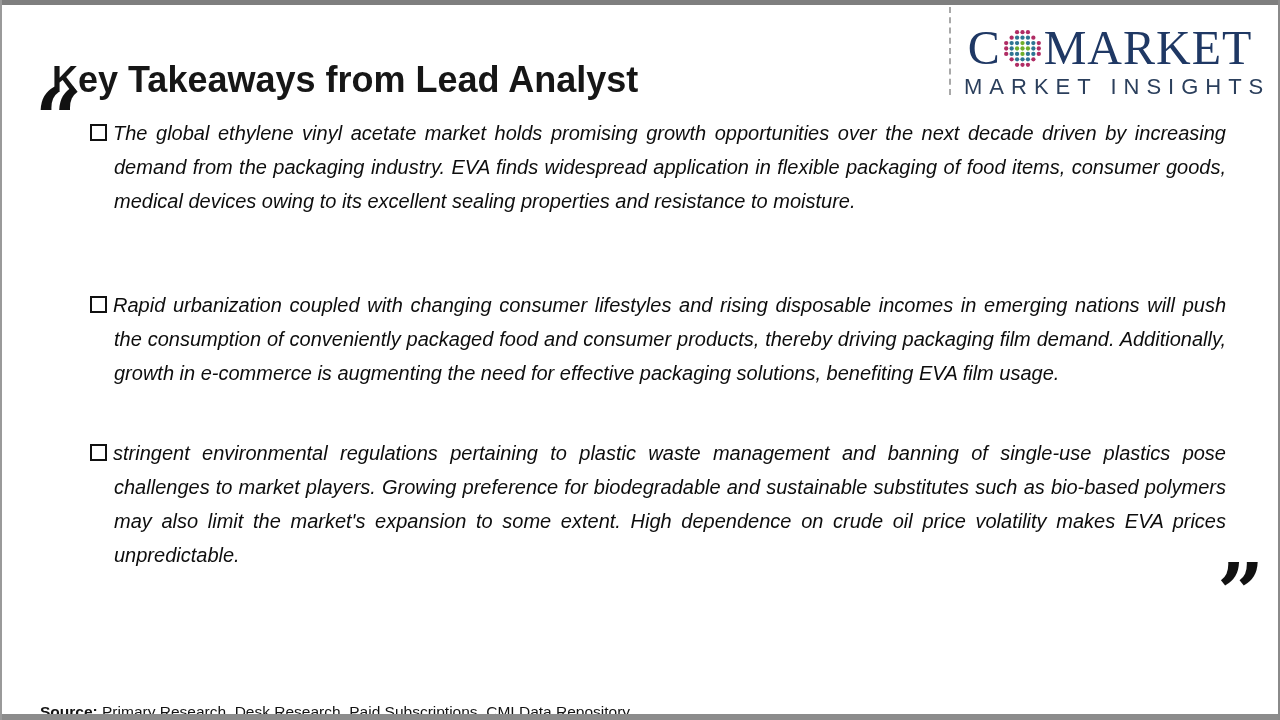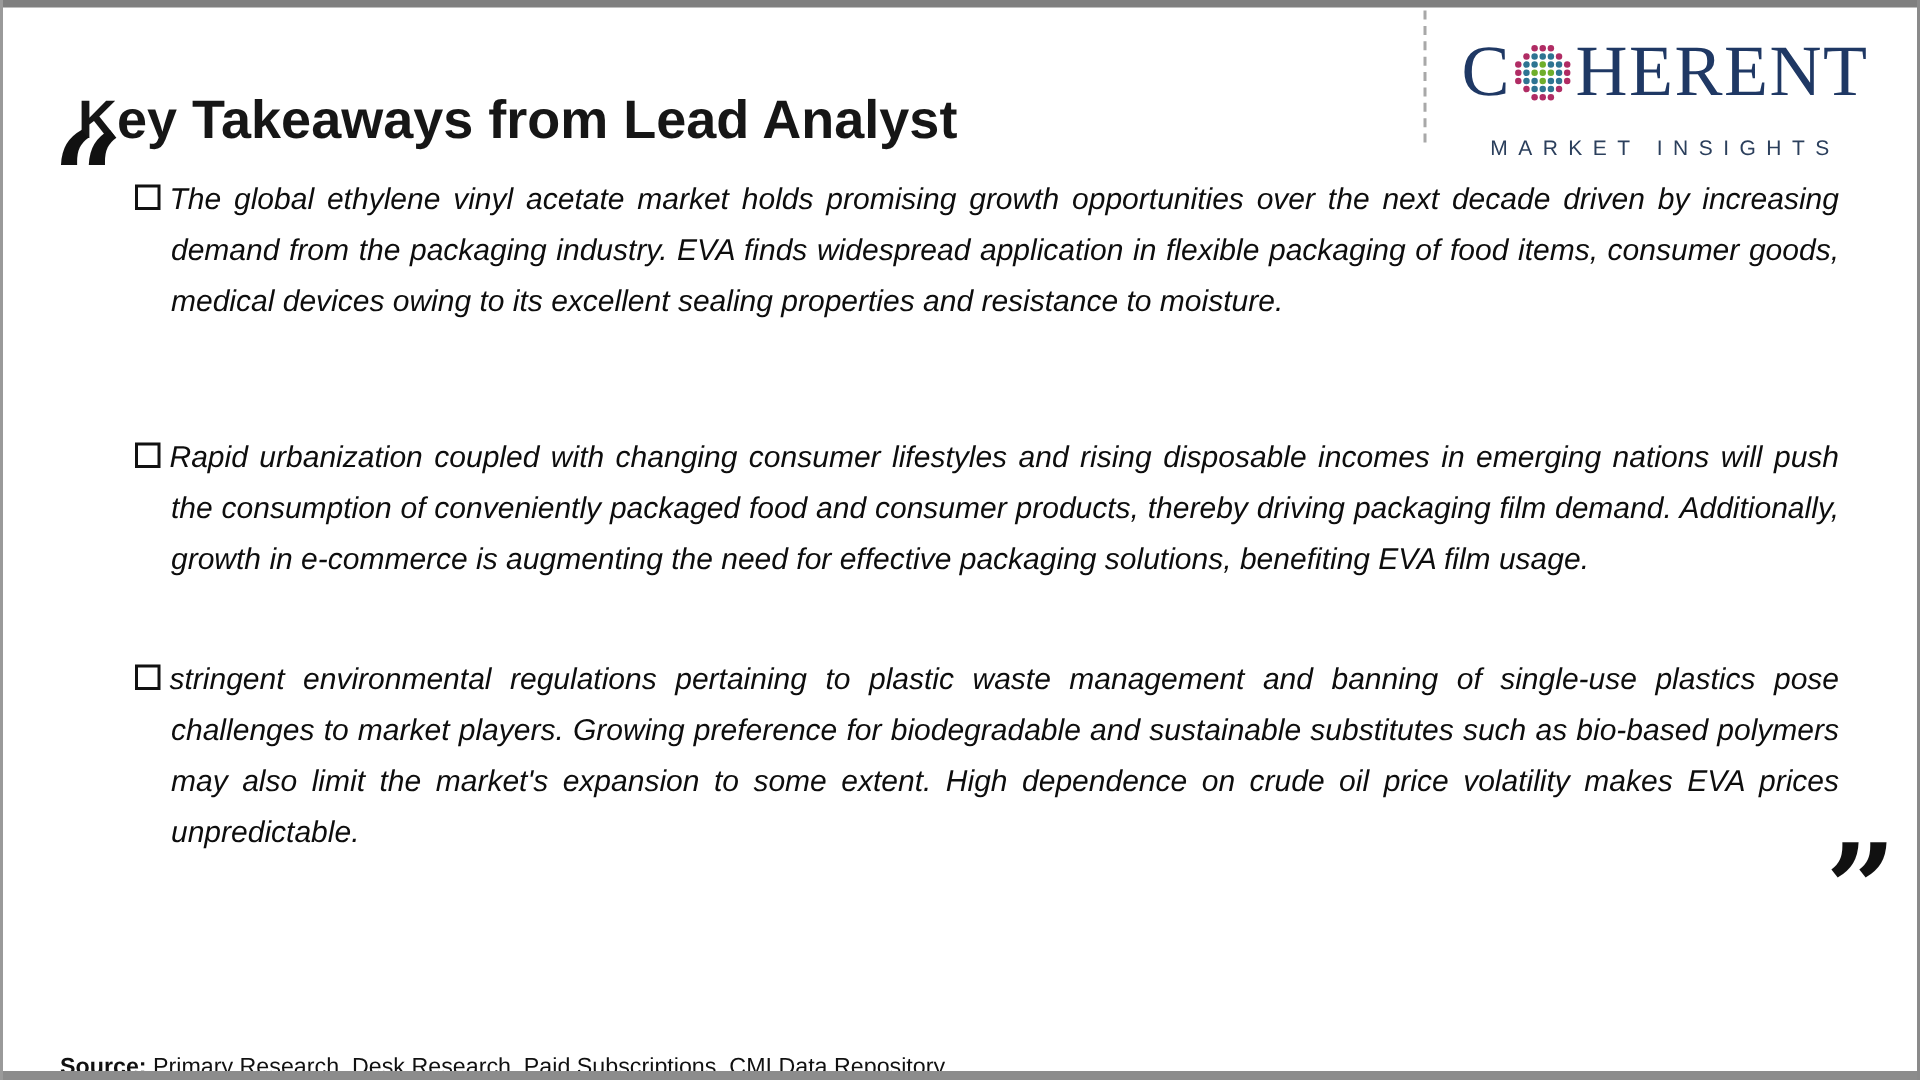--- a/index.html
+++ b/index.html
@@ -37,23 +37,23 @@
     color: #1f3864; text-align: center;
   }
   .logo-row {
     display: flex; align-items: center; justify-content: center;
     font-family: "Liberation Serif", serif;
     font-size: 48px; line-height: 1; letter-spacing: 1px;
     white-space: nowrap;
   }
   .logo-globe { width: 41px; height: 41px; margin: 0 1px; display: block; }
   .logo-sub {
-    margin-top: 18px;
+    margin-top: 2px;
     font-family: "Liberation Sans", sans-serif;
-    font-size: 14px; letter-spacing: 7px; white-space: nowrap;
+    font-size: 22px; letter-spacing: 7px; white-space: nowrap;
     color: #2b3f5c;
   }
   
   .quote {
     position: absolute;
     font-family: "DejaVu Serif", serif;
     font-weight: 700; color: #111;
     font-size: 82px; line-height: 1;
   }
   .quote-open { left: 33px; top: 78px; }
@@ -139,21 +139,21 @@
         </g>
 
         <g fill="#6fae2b">
           <circle cx="20" cy="20" r="2.1"></circle>
           <circle cx="14.7" cy="20" r="2.1"></circle>
             <circle cx="25.3" cy="20" r="2.1"></circle>
           <circle cx="20" cy="14.7" r="2.1"></circle>
             <circle cx="20" cy="25.3" r="2.1"></circle>
         </g>
       </svg>
-      <span>HERENT</span>
+      <span>MARKET</span>
     </div>
     <div class="logo-sub">MARKET INSIGHTS</div>
   </div>
 
   <div class="quote quote-open">“</div>
 
   <div class="bullet b1"><span class="sq"></span><span>The global ethylene vinyl acetate market holds promising growth opportunities over the next decade driven by increasing demand from the packaging industry. EVA finds widespread application in flexible packaging of food items, consumer goods, medical devices owing to its excellent sealing properties and resistance to moisture.</span></div>
 
   <div class="bullet b2"><span class="sq"></span><span>Rapid urbanization coupled with changing consumer lifestyles and rising disposable incomes in emerging nations will push the consumption of conveniently packaged food and consumer products, thereby driving packaging film demand. Additionally, growth in e-commerce is augmenting the need for effective packaging solutions, benefiting EVA film usage.</span></div>
 

